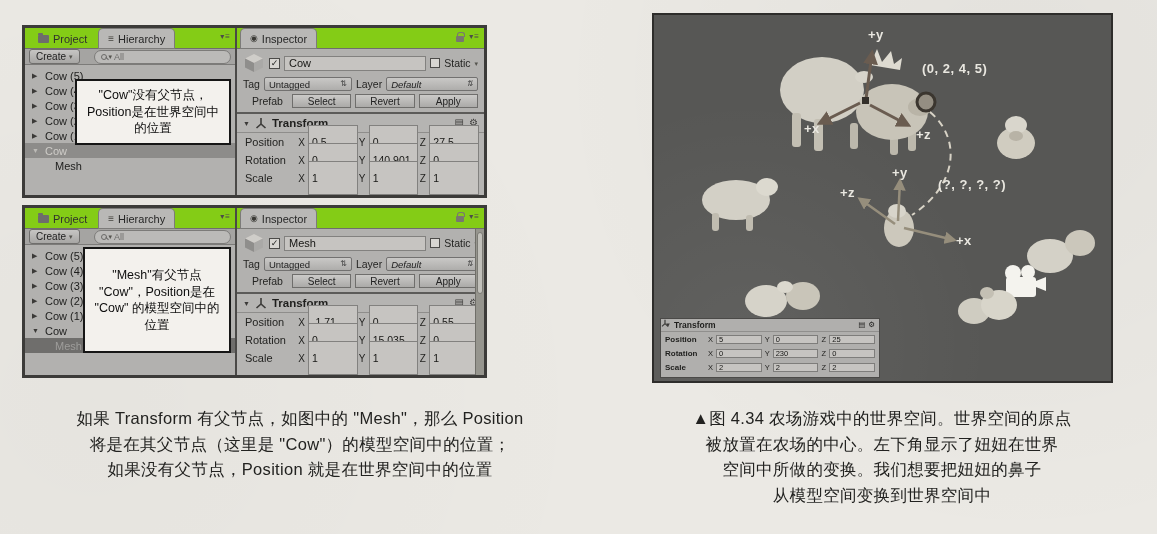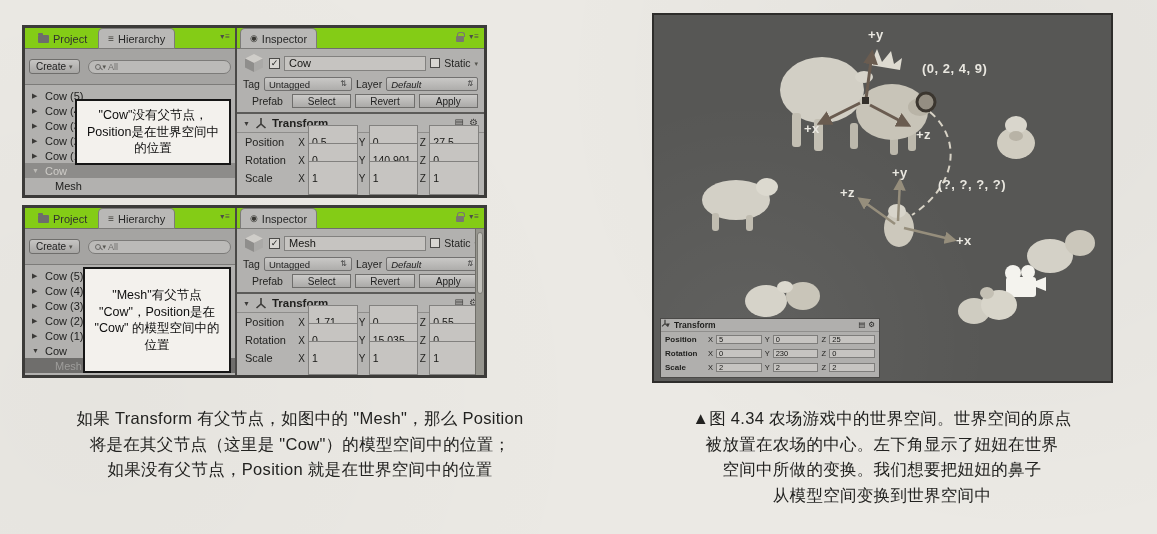--- a/index.html
+++ b/index.html
@@ -24,21 +24,21 @@
   .tab.active{ background:#b9b8b6; box-shadow:0 0 0 1px #7c7b79; }
   .tab.inactive{ background:transparent; color:#30302e; }
   .panel-menu{ position:absolute; right:4px; top:5px; font-size:8px; color:#4c4b49; letter-spacing:1px; }
   .folder-icon{ width:11px; height:8px; background:#6e6d6b; border-radius:1px; position:relative; display:inline-block;}
   .folder-icon::before{ content:""; position:absolute; top:-2px; left:0; width:5px; height:2px; background:#6e6d6b; border-radius:1px 1px 0 0;}
   .hier-glyph{ font-size:10px; color:#45443f; }
   .insp-glyph{ font-size:9px; color:#3a3935; }
   .lock-icon{ width:8px; height:6px; background:#78776f; border-radius:1px; position:absolute; right:20px; top:8px;}
   .lock-icon::before{ content:""; position:absolute; left:1px; top:-4px; width:6px; height:4px; border:1.5px solid #78776f; border-bottom:none; border-radius:3px 3px 0 0;}
 
-  .toolbar{ height:36px; background:#a5a4a2; border-bottom:1px solid #7c7b79; display:flex; align-items:center; padding:0 4px; gap:8px; flex:none;}
+  .toolbar{ height:16px; background:#a5a4a2; border-bottom:1px solid #7c7b79; display:flex; align-items:center; padding:0 4px; gap:14px; flex:none;}
   .btn-create{ font-size:10px; background:linear-gradient(#c6c5c3,#a7a6a4); border:1px solid #6f6e6c; border-radius:3px; padding:1px 6px; color:#222; display:flex; align-items:center; gap:3px;}
   .searchpill{ flex:1; height:14px; background:#bbbab8; border:1px solid #7c7b79; border-radius:8px; font-size:9px; color:#6f6e6c; display:flex; align-items:center; padding:0 6px; gap:2px;}
   .search-icon{ width:6px; height:6px; border:1.3px solid #6b6a68; border-radius:50%; position:relative; display:inline-block;}
   .search-icon::after{ content:""; position:absolute; width:4px; height:1.3px; background:#6b6a68; transform:rotate(45deg); right:-3px; bottom:-1px;}
   .sm{ font-size:7px; color:#55544f; }
 
   .hlist{ flex:1; padding-top:3px; font-size:11px; color:#1d1d1c; position:relative;}
   .hrow{ height:15px; display:flex; align-items:center; padding-left:7px; gap:5px;}
   .hrow .fold{ font-size:7px; color:#3b3a38; width:8px; }
   .hrow.sel-light{ background:#8d8c8a; color:#cfcdc9;}
@@ -513,21 +513,21 @@
         <path d="M382 266 l10 -4 v14 l-10 -4 z" fill="#f4f3ee"></path>
       </g>
       <g>
         <ellipse cx="320" cy="296" rx="16" ry="13" fill="#cfccc1"></ellipse>
         <ellipse cx="345" cy="290" rx="18" ry="15" fill="#d8d5ca"></ellipse>
         <ellipse cx="333" cy="278" rx="7" ry="6" fill="#c4c0b4"></ellipse>
       </g>
     </svg>
 
     <span class="scnlabel" style="left:214px; top:12px;">+y</span>
-    <span class="scnlabel" style="left:268px; top:46px;">(0, 2, 4, 9)</span>
+    <span class="scnlabel" style="left:268px; top:46px;">(0, 2, 4, 5)</span>
     <span class="scnlabel" style="left:150px; top:106px;">+x</span>
     <span class="scnlabel" style="left:262px; top:112px;">+z</span>
     <span class="scnlabel" style="left:238px; top:150px;">+y</span>
     <span class="scnlabel" style="left:186px; top:170px;">+z</span>
     <span class="scnlabel" style="left:284px; top:162px;">(?, ?, ?, ?)</span>
     <span class="scnlabel" style="left:302px; top:218px;">+x</span>
 
     <div class="mini">
       <div class="mhead">
         <span class="fold glyph">▼</span>

